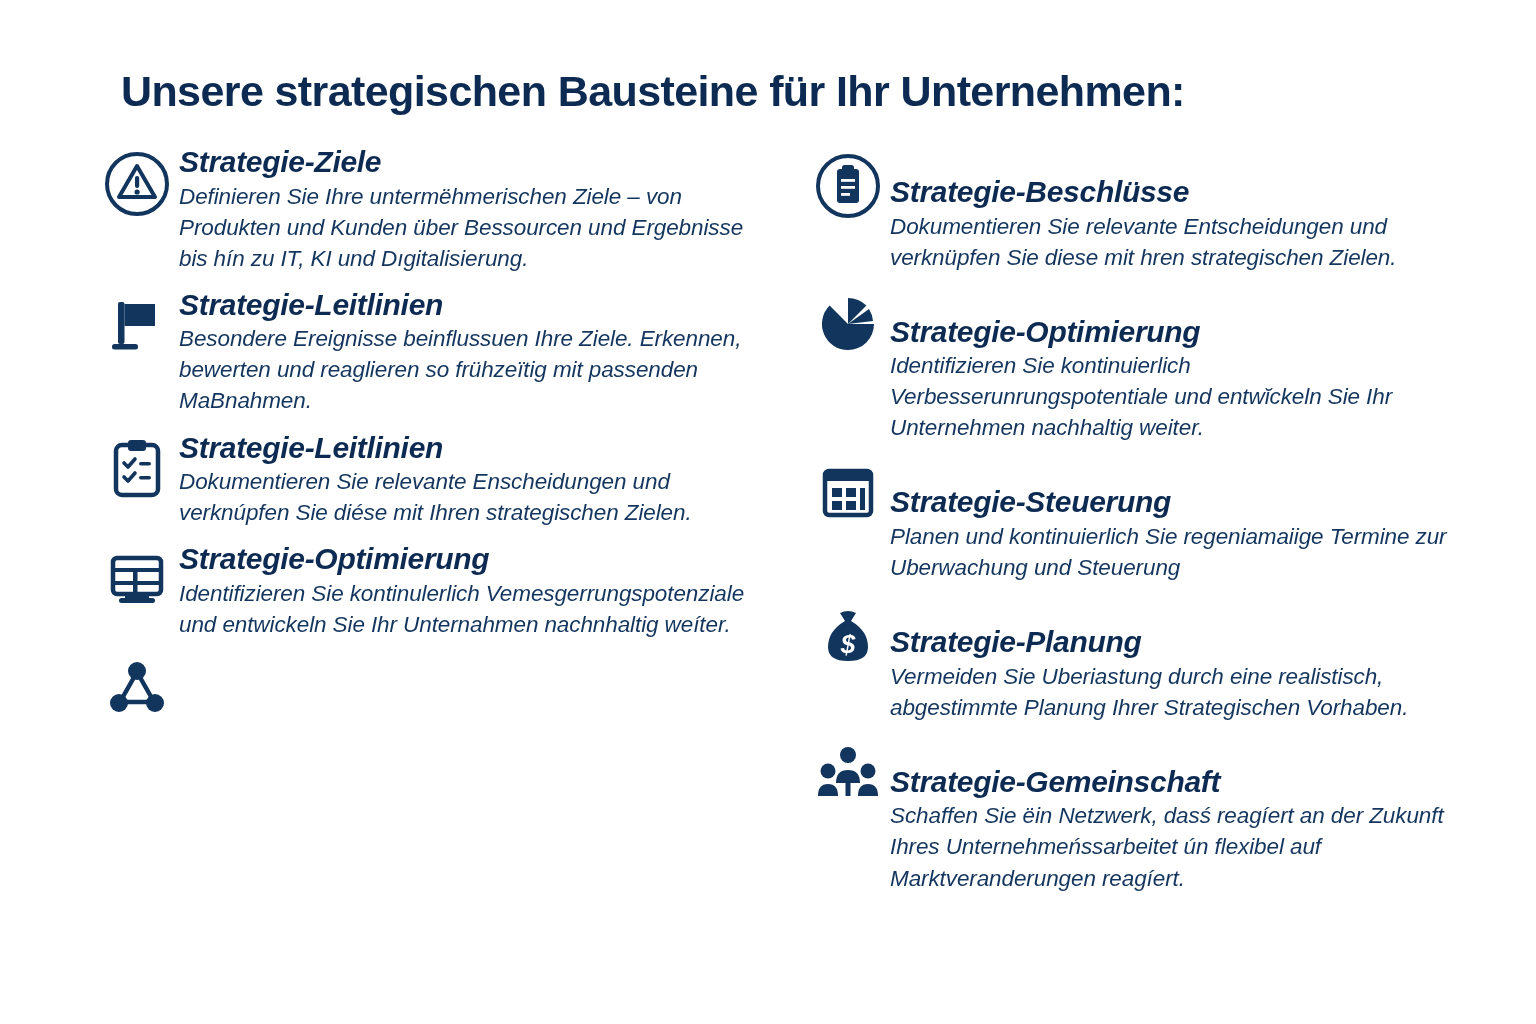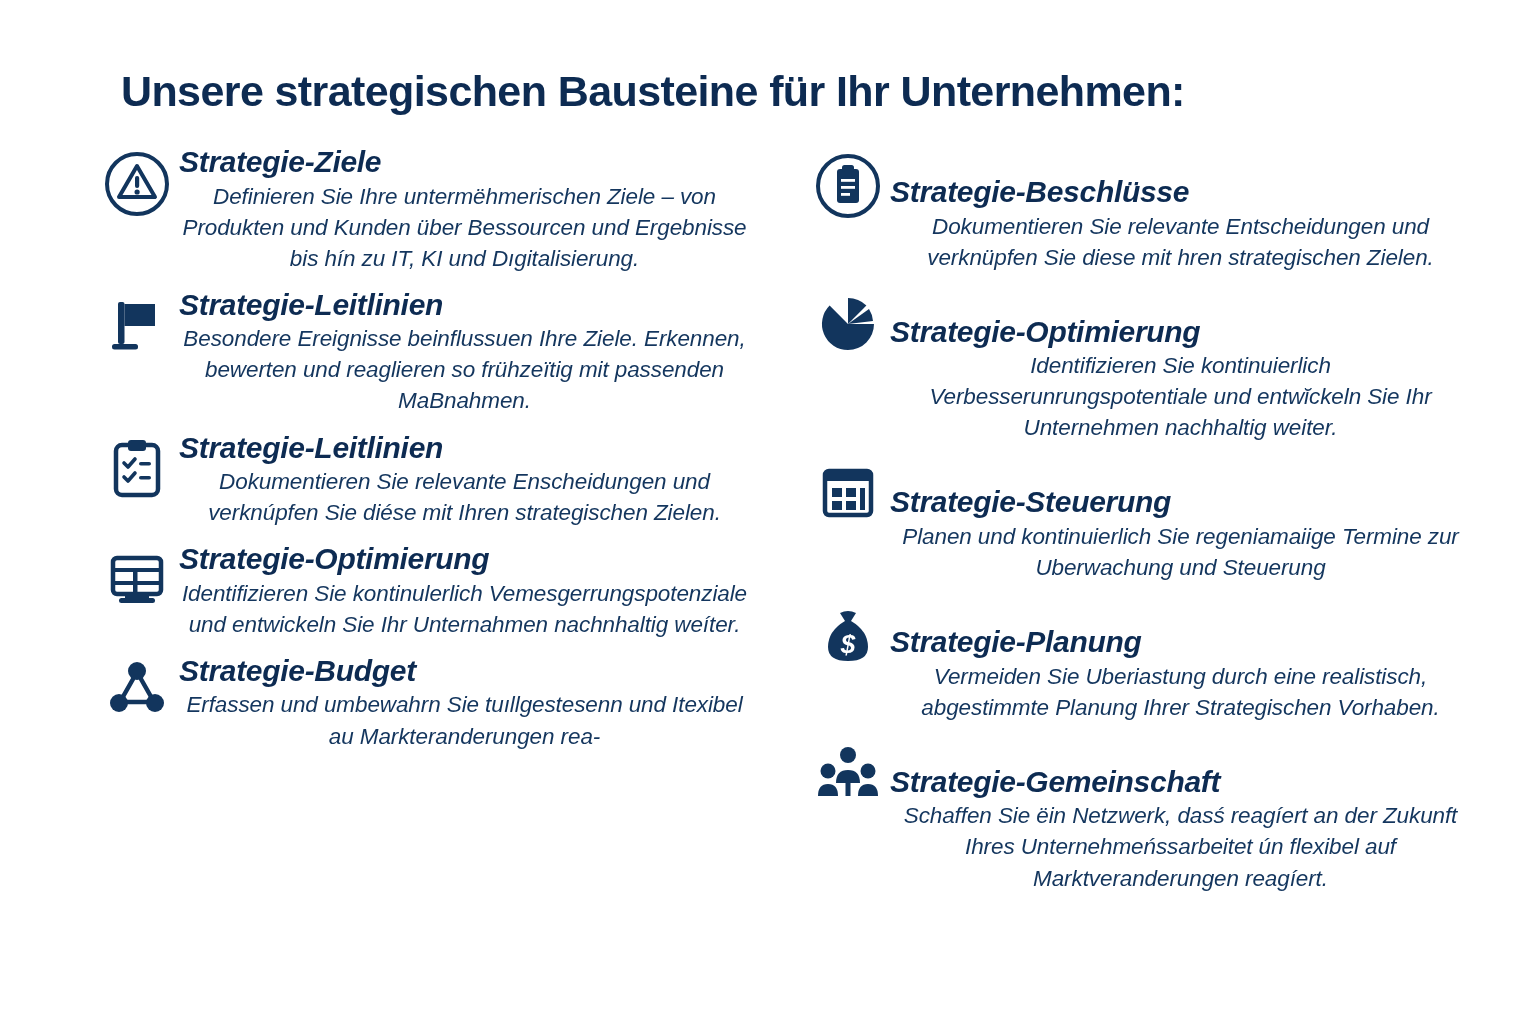--- a/index.html
+++ b/index.html
@@ -71,21 +71,20 @@
     line-height: 1.12;
     letter-spacing: -0.3px;
     margin: 0 0 2px 0;
   }
   .item-desc {
     font-size: 22.5px;
     line-height: 1.38;
     color: #14365e;
     margin: 0;
     letter-spacing: -0.1px;
-    text-align: center;
   }
   .col-right .item-title { font-size: 30px; margin-top: 28px; }
   .col-right .item-desc { font-size: 22.5px; }
 </style>
 </head>
 <body>
 
 <div class="page">
 
   <h1 class="title">Unsere strategischen Bausteine für Ihr Unternehmen:</h1>
@@ -160,24 +159,20 @@
 
       <div class="item">
         <div class="icon-wrap">
           <svg width="62" height="58" viewBox="0 0 62 58">
             <path d="M31 12 L14 42 M31 12 L48 42 M14 42 L48 42" fill="none" stroke="#12355d" stroke-width="4.5" stroke-linecap="round"></path>
             <circle cx="31" cy="11" r="9" fill="#12355d"></circle>
             <circle cx="13" cy="43" r="9" fill="#12355d"></circle>
             <circle cx="49" cy="43" r="9" fill="#12355d"></circle>
           </svg>
         </div>
-        <div class="item-body">
-          <h2 class="item-title">Strategie-Budget</h2>
-          <p class="item-desc">Erfassen und umbewahrn Sie tuıllgestesenn und Itexibel au Markteranderungen rea-</p>
-        </div>
       </div>
 
     </div>
 
     <div class="col col-right">
 
       <div class="item">
         <div class="icon-wrap">
           <svg width="66" height="66" viewBox="0 0 66 66">
             <circle cx="33" cy="33" r="30" fill="none" stroke="#12355d" stroke-width="4"></circle>

